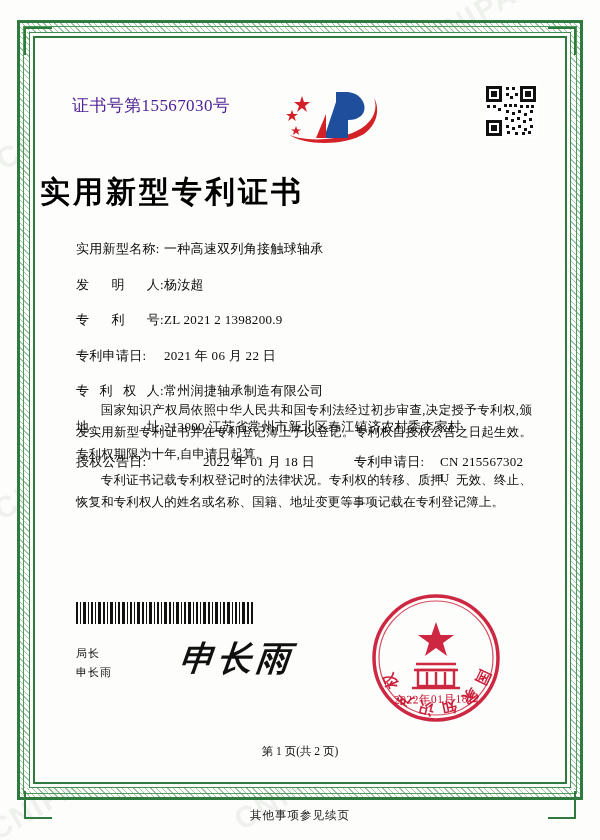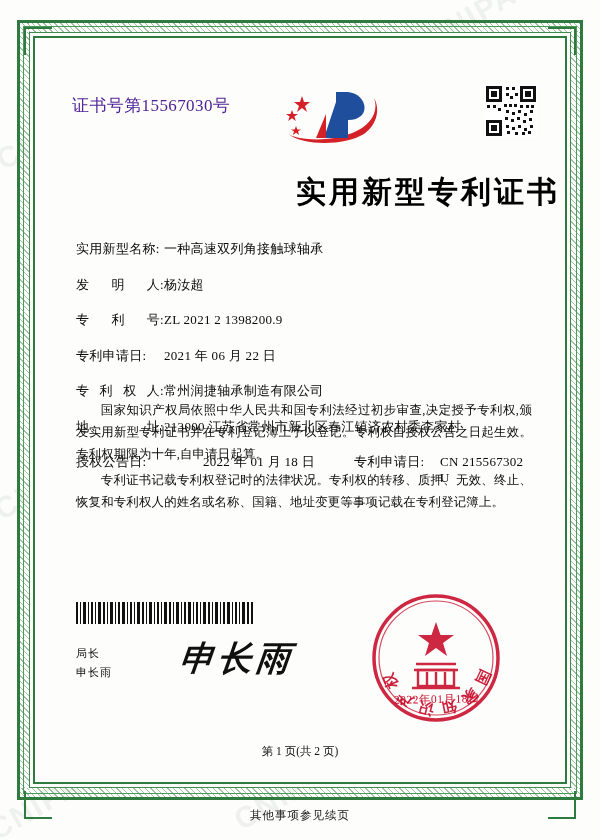--- a/index.html
+++ b/index.html
@@ -150,21 +150,21 @@
     top: 40px;
     width: 54px;
     height: 54px;
   }
 
   .title {
     position: absolute;
     left: 0;
     top: 128px;
     width: 520px;
-    text-align: right;
+    text-align: left;
     font-size: 30px;
     font-weight: bold;
     letter-spacing: 3px;
     color: #000;
     font-family: "DejaVu Serif", "Liberation Serif", serif;
   }
 
   .fields {
     position: absolute;
     left: 36px;

